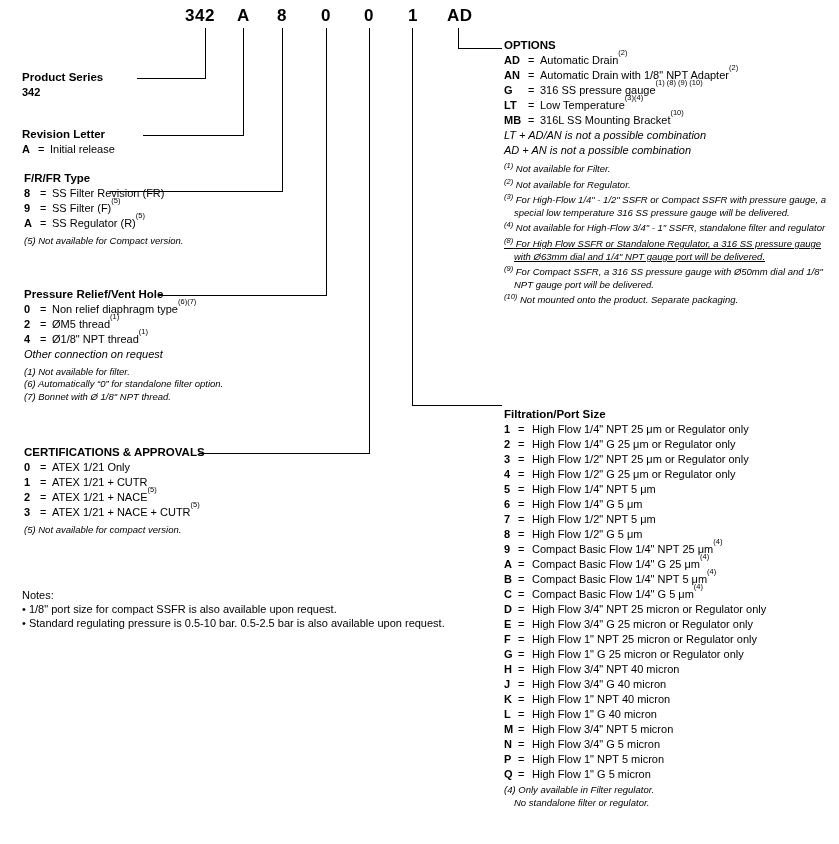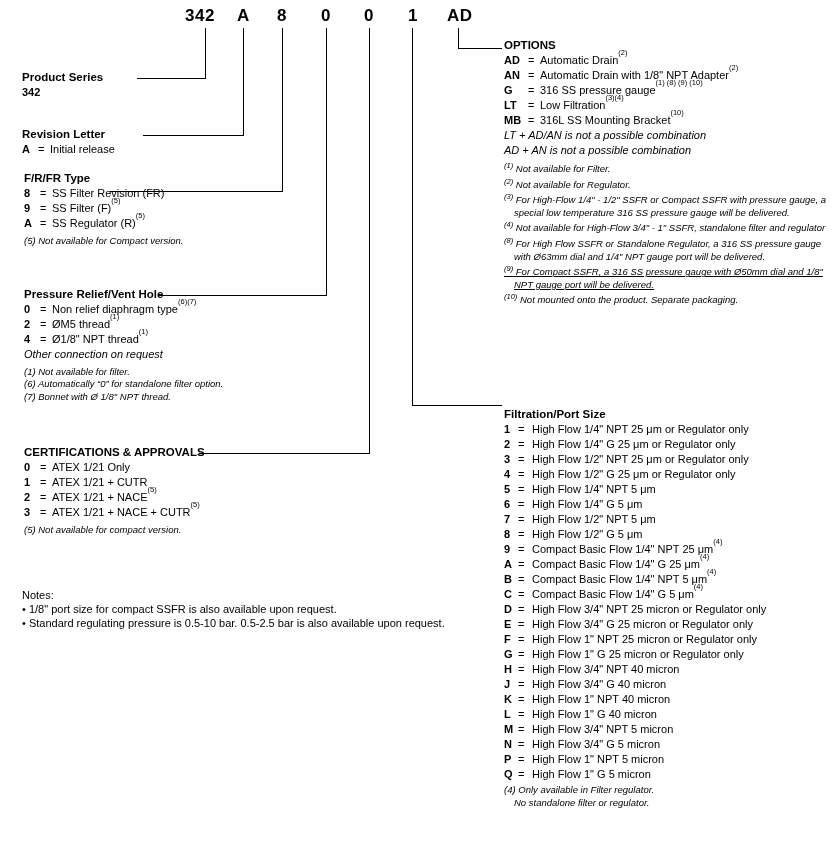--- a/index.html
+++ b/index.html
@@ -261,21 +261,21 @@
     </div>
     <div class="defrow">
       <span class="k" style="min-width:24px;">G</span>
       <span class="eq">=</span>
       <span class="v">316 SS pressure gauge</span>
       <sup>(1) (8) (9) (10)</sup>
     </div>
     <div class="defrow">
       <span class="k" style="min-width:24px;">LT</span>
       <span class="eq">=</span>
-      <span class="v">Low Filtration</span>
+      <span class="v">Low Temperature</span>
       <sup>(3)(4)</sup>
     </div>
     <div class="defrow">
       <span class="k" style="min-width:24px;">MB</span>
       <span class="eq">=</span>
       <span class="v">316L SS Mounting Bracket</span>
       <sup>(10)</sup>
     </div>
     <div class="line ital">LT + AD/AN is not a possible combination</div>
     <div class="line ital">AD + AN is not a possible combination</div>
@@ -290,25 +290,25 @@
         <span>Not available for Regulator.</span>
       </div>
       <div class="fnote-wrap" style="width:318px; text-indent:-10px; padding-left:10px;">
         <span style="font-size:7.5px; vertical-align:super;">(3)</span>
         <span>For High-Flow 1/4" - 1/2" SSFR or Compact SSFR with pressure gauge, a special low temperature 316 SS pressure gauge will be delivered.</span>
       </div>
       <div class="fnote-wrap" style="width:318px; text-indent:-10px; padding-left:10px;">
         <span style="font-size:7.5px; vertical-align:super;">(4)</span>
         <span>Not available for High-Flow 3/4" - 1" SSFR, standalone filter and regulator</span>
       </div>
-      <div class="fnote-wrap" style="width:318px; text-indent:-10px; padding-left:10px;">
+      <div class="fnote-wrap" style="width:318px; text-indent:-10px; padding-left:10px;text-decoration:underline;">
         <span style="font-size:7.5px; vertical-align:super;">(8)</span>
         <span>For High Flow SSFR or Standalone Regulator, a 316 SS pressure gauge with Ø63mm dial and 1/4" NPT gauge port will be delivered.</span>
       </div>
-      <div class="fnote-wrap" style="width:318px; text-indent:-10px; padding-left:10px;text-decoration:underline;">
+      <div class="fnote-wrap" style="width:318px; text-indent:-10px; padding-left:10px;">
         <span style="font-size:7.5px; vertical-align:super;">(9)</span>
         <span>For Compact SSFR, a 316 SS pressure gauge with Ø50mm dial and 1/8" NPT gauge port will be delivered.</span>
       </div>
       <div class="fnote-wrap" style="width:318px; text-indent:-10px; padding-left:10px;">
         <span style="font-size:7.5px; vertical-align:super;">(10)</span>
         <span>Not mounted onto the product. Separate packaging.</span>
       </div>
     </div>
   </div>
 

